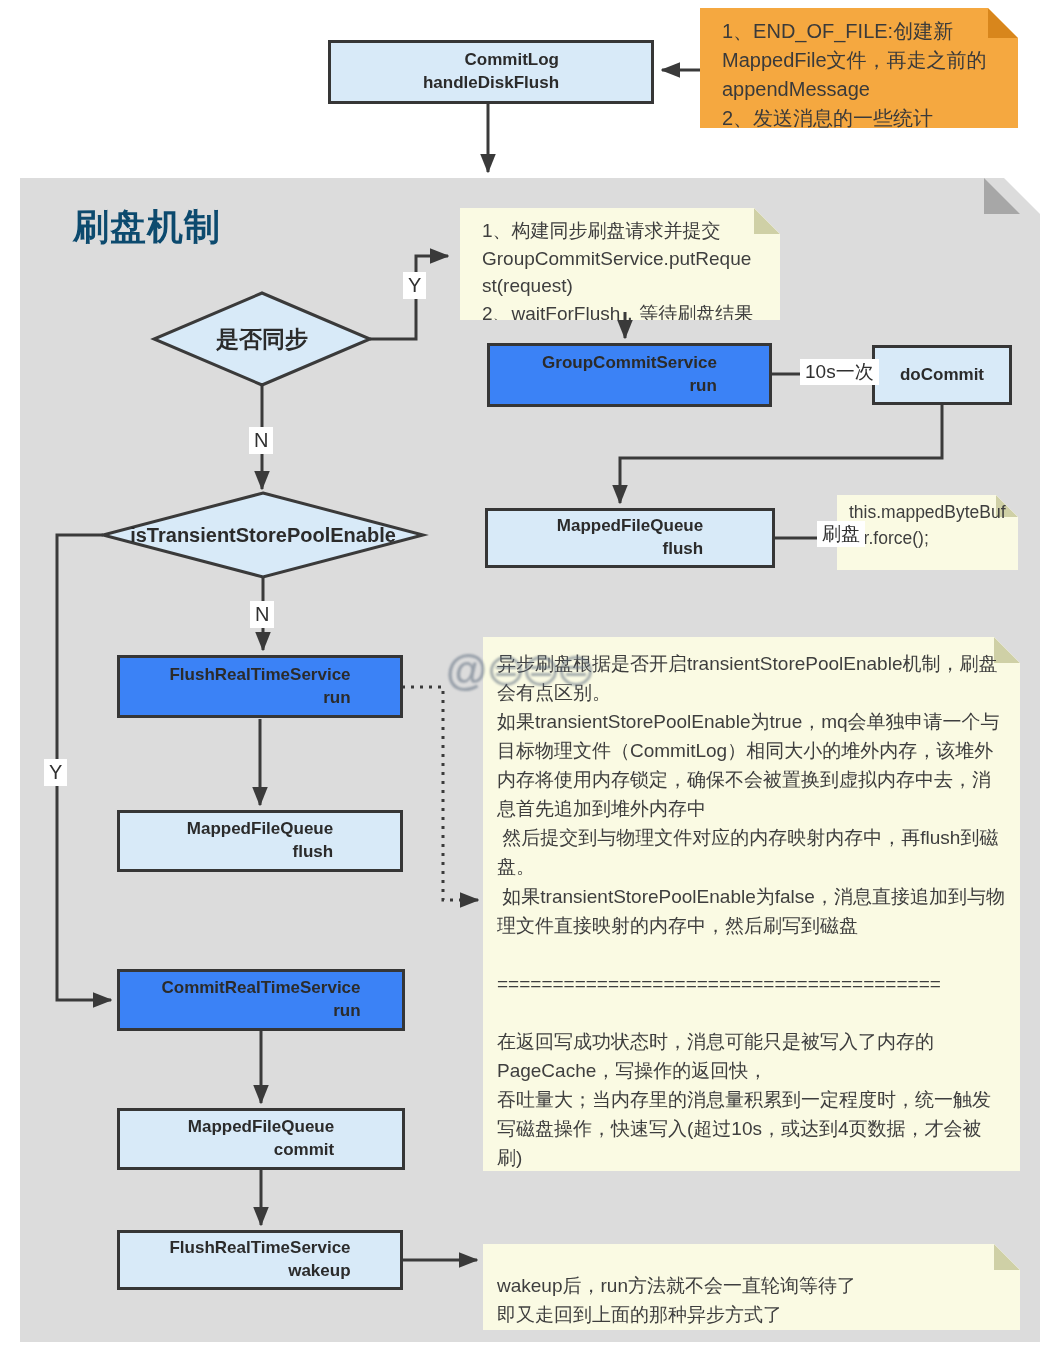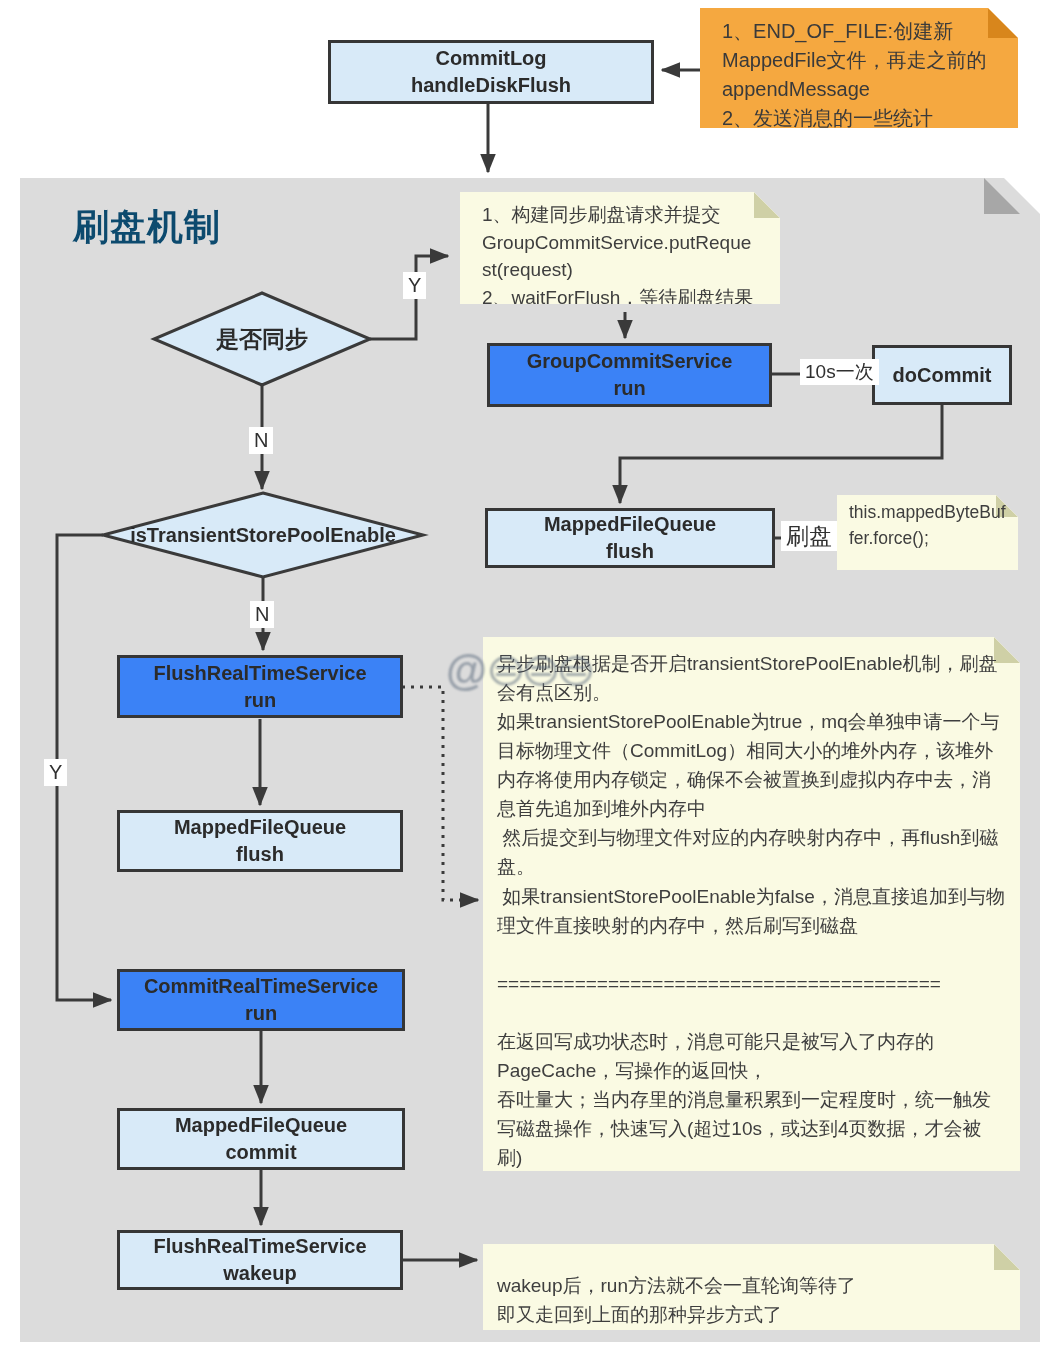--- a/index.html
+++ b/index.html
@@ -16,22 +16,22 @@
   .panel{
     position:absolute;left:20px;top:178px;width:1020px;height:1164px;background:#dcdcdc;z-index:1;
     clip-path:polygon(0 0,calc(100% - 36px) 0,100% 36px,100% 100%,0 100%);
   }
   .panel-fold{position:absolute;right:0;top:0;width:36px;height:36px;background:#a7a7a7;
     clip-path:polygon(0 0,100% 100%,0 100%);}
   .page-title{position:absolute;left:73px;top:203px;font-size:36px;font-weight:bold;color:#0c4a6e;z-index:4;letter-spacing:1px;}
   
   .node{
     position:absolute;z-index:4;border:3px solid #363636;box-sizing:border-box;
-    display:flex;align-items:center;justify-content:center;text-align:center;
-    font-weight:bold;font-size:20px;line-height:1.35;color:#2b2b2b;white-space:pre-line;
+    display:flex;align-items:center;justify-content:center;text-align:right;
+    font-weight:bold;font-size:17px;line-height:1.35;color:#2b2b2b;white-space:pre-line;
   }
   .node--blue{background:#d8eaf8;}
   .node--pink{background:#3b82f6;}
   .dlabel{position:absolute;z-index:4;display:flex;align-items:center;justify-content:center;
     text-align:center;font-weight:bold;color:#2b2b2b;}
   
   .note{
     position:absolute;z-index:2;background:#fafae3;color:#3e3e3e;
     padding:9px 22px;box-sizing:border-box;font-size:19px;line-height:1.5;
     white-space:pre-wrap;clip-path:polygon(0 0,calc(100% - 26px) 0,100% 26px,100% 100%,0 100%);
@@ -101,21 +101,21 @@
 handleDiskFlush</div>
 
   <div class="note note--orange" style="left:700px;top:8px;width:318px;height:120px;"><span style="position:relative;z-index:1;">1、END_OF_FILE:创建新MappedFile文件，再走之前的appendMessage
 2、发送消息的一些统计</span><i class="fold"></i></div>
 
   <div class="page-title">刷盘机制</div>
 
   <div class="dlabel" style="left:154px;top:293px;width:216px;height:92px;font-size:23px;">是否同步</div>
   <div class="dlabel" style="left:100px;top:493px;width:326px;height:84px;font-size:20px;">isTransientStorePoolEnable</div>
 
-  <div class="note note--breakall" style="left:460px;top:192px;width:320px;height:112px;line-height:1.45;"><span style="position:relative;z-index:1;">1、构建同步刷盘请求并提交
+  <div class="note note--breakall" style="left:460px;top:208px;width:320px;height:112px;line-height:1.45;"><span style="position:relative;z-index:1;">1、构建同步刷盘请求并提交
 GroupCommitService.putRequest(request)
 2、waitForFlush，等待刷盘结果</span><i class="fold"></i></div>
 
   <div class="node node--pink" style="left:487px;top:343px;width:285px;height:64px;">GroupCommitService
 run</div>
   <div class="node node--blue" style="left:872px;top:345px;width:140px;height:60px;">doCommit</div>
   <div class="node node--blue" style="left:485px;top:508px;width:290px;height:60px;">MappedFileQueue
 flush</div>
 
   <div class="note note--breakall" style="left:837px;top:495px;width:181px;height:75px;font-size:17.5px;line-height:1.5;padding:4px 12px;clip-path:polygon(0 0,calc(100% - 22px) 0,100% 22px,100% 100%,0 100%);"><span style="position:relative;z-index:1;">this.mappedByteBuffer.force();</span><i class="fold" style="width:22px;height:22px;"></i></div>
@@ -142,21 +142,21 @@
 吞吐量大；当内存里的消息量积累到一定程度时，统一触发写磁盘操作，快速写入(超过10s，或达到4页数据，才会被刷)</span><i class="fold"></i></div>
 
   <div class="note" style="left:483px;top:1244px;width:537px;height:86px;padding:28px 14px;"><span style="position:relative;z-index:1;">wakeup后，run方法就不会一直轮询等待了
 即又走回到上面的那种异步方式了</span><i class="fold"></i></div>
 
   <div class="elabel" style="left:403px;top:272px;">Y</div>
   <div class="elabel" style="left:249px;top:427px;">N</div>
   <div class="elabel" style="left:250px;top:601px;">N</div>
   <div class="elabel" style="left:44px;top:759px;">Y</div>
   <div class="elabel" style="left:800px;top:359px;font-size:19px;">10s一次</div>
-  <div class="elabel" style="left:781px;top:521px;font-size:23px;">刷盘</div>
+  <div class="elabel" style="left:817px;top:521px;font-size:19px;">刷盘</div>
 
   <div class="watermark">
     <span class="at">@</span>
     <span class="wm-glyph"></span>
     <span class="wm-glyph"></span>
     <span class="wm-glyph"></span>
   </div>
 
 </div>
 

